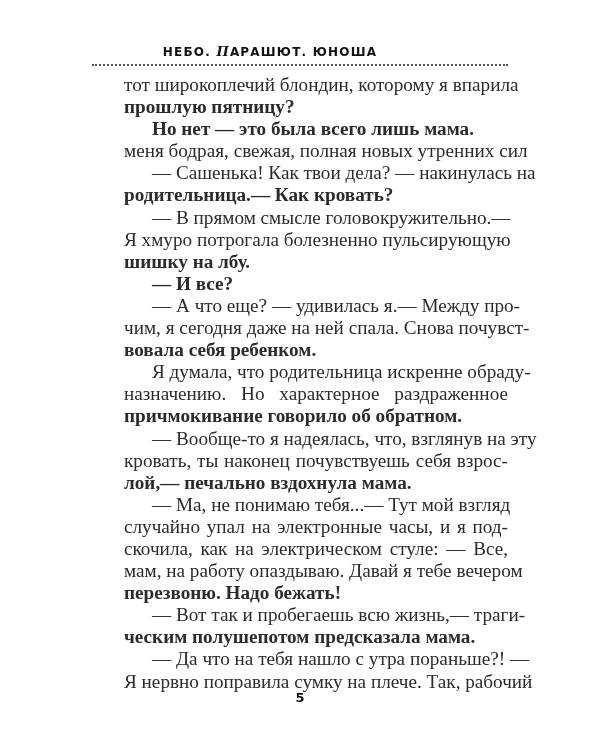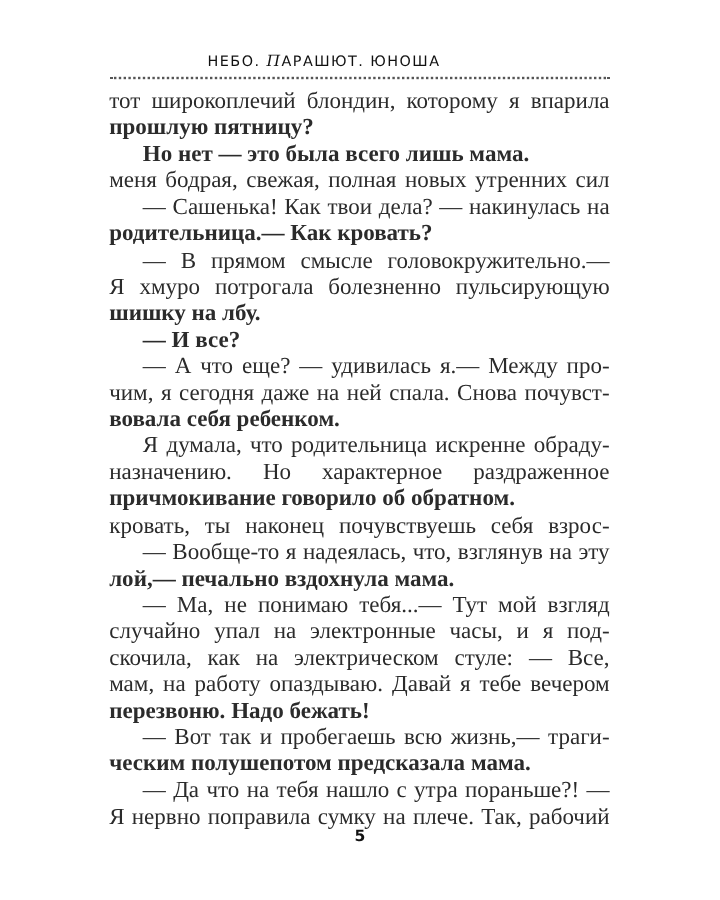--- a/index.html
+++ b/index.html
@@ -21,21 +21,21 @@
       width: 600px; height: 750px;
       background: #ffffff;
     }
     .running-head {
       position: absolute;
       top: 44px;
       left: 0;
       width: 540px;
       text-align: center;
       font-family: "DejaVu Sans", sans-serif;
-      font-weight: normal;
+      font-weight: bold;
       font-size: 12px;
       letter-spacing: 1.2px;
       color: #111;
     }
     .running-head .dropcap {
       font-family: "DejaVu Serif", serif;
       font-style: italic;
       font-size: 13px;
     }
     .rule {
@@ -54,20 +54,21 @@
       font-size: 19.2px;
       line-height: 22.1px;
       color: #2b2b2b;
     }
     .line {
       display: block;
       white-space: nowrap;
       text-align: justify;
       text-align-last: justify;
       height: 22.1px;
+      margin-left: 33px;
     }
     .line.last {
       text-align-last: left;
       font-weight: bold;
     }
     .line.indent {
       padding-left: 28px;
     }
     .folio {
       position: absolute;
@@ -104,22 +105,22 @@
       <span class="line indent">— В прямом смысле головокружительно.—</span>
       <span class="line">Я хмуро потрогала болезненно пульсирующую</span>
       <span class="line last">шишку на лбу.</span>
       <span class="line indent last">— И все?</span>
       <span class="line indent">— А что еще? — удивилась я.— Между про-</span>
       <span class="line">чим, я сегодня даже на ней спала. Снова почувст-</span>
       <span class="line last">вовала себя ребенком.</span>
       <span class="line indent">Я думала, что родительница искренне обраду-</span>
       <span class="line">назначению. Но характерное раздраженное</span>
       <span class="line last">причмокивание говорило об обратном.</span>
+      <span class="line indent">— Вообще-то я надеялась, что, взглянув на эту</span>
       <span class="line">кровать, ты наконец почувствуешь себя взрос-</span>
-      <span class="line indent">— Вообще-то я надеялась, что, взглянув на эту</span>
       <span class="line last">лой,— печально вздохнула мама.</span>
       <span class="line indent">— Ма, не понимаю тебя...— Тут мой взгляд</span>
       <span class="line">случайно упал на электронные часы, и я под-</span>
       <span class="line">скочила, как на электрическом стуле: — Все,</span>
       <span class="line">мам, на работу опаздываю. Давай я тебе вечером</span>
       <span class="line last">перезвоню. Надо бежать!</span>
       <span class="line indent">— Вот так и пробегаешь всю жизнь,— траги-</span>
       <span class="line last">ческим полушепотом предсказала мама.</span>
       <span class="line indent">— Да что на тебя нашло с утра пораньше?! —</span>
       <span class="line">Я нервно поправила сумку на плече. Так, рабочий</span>

